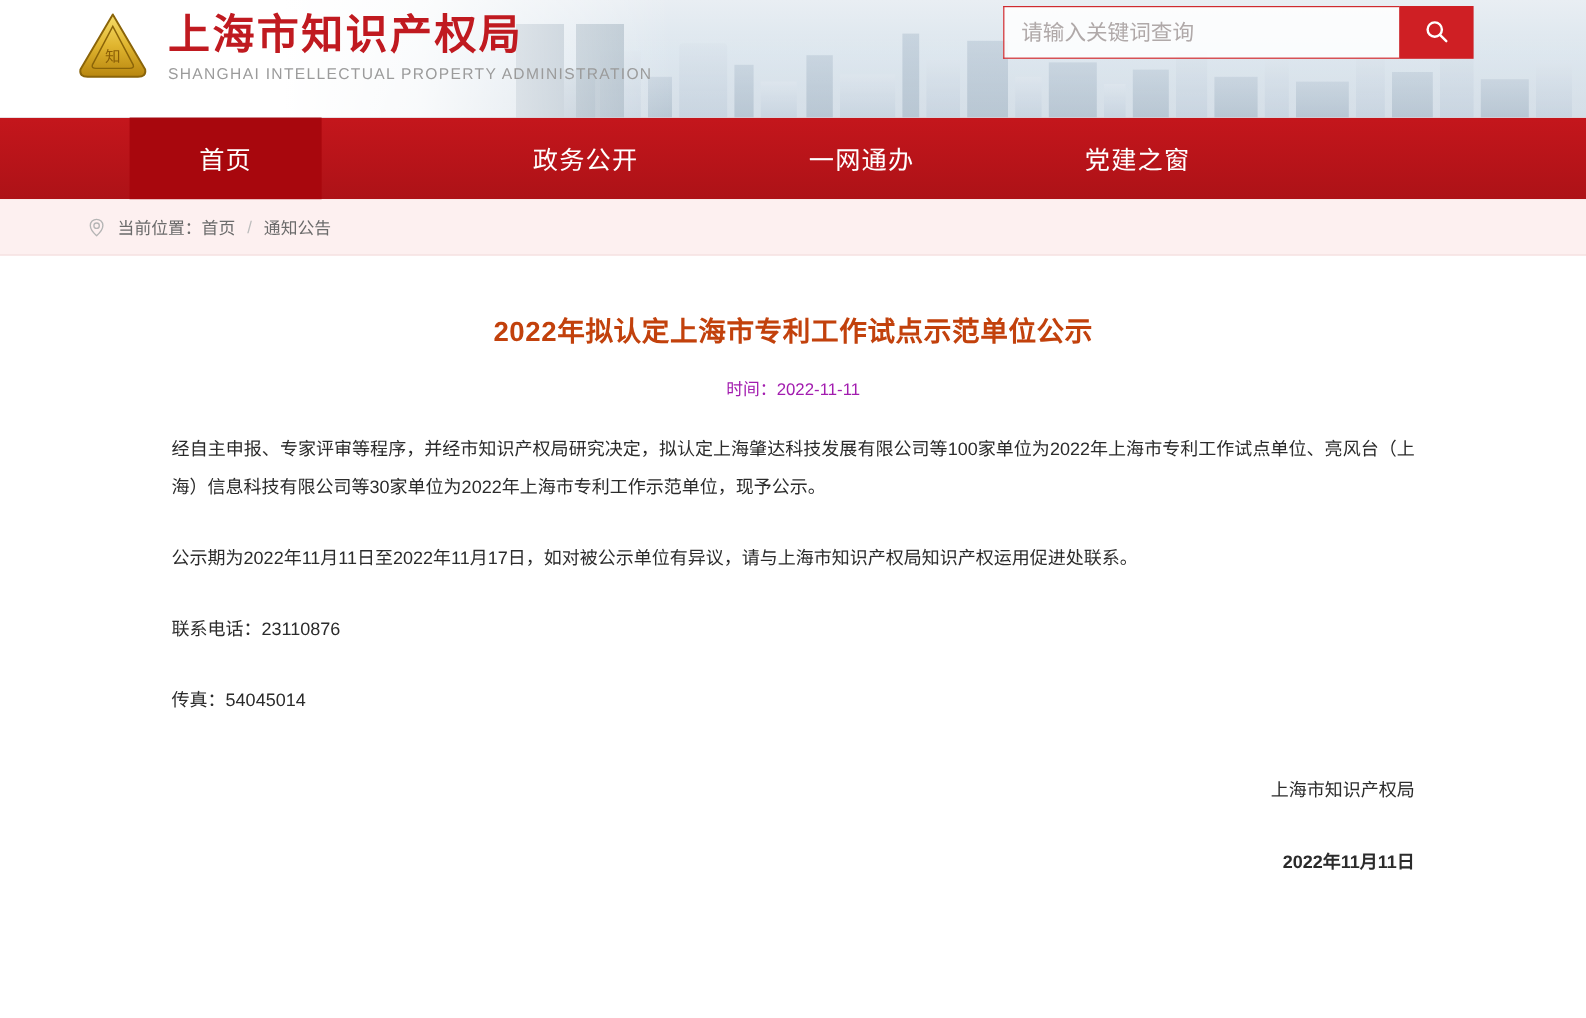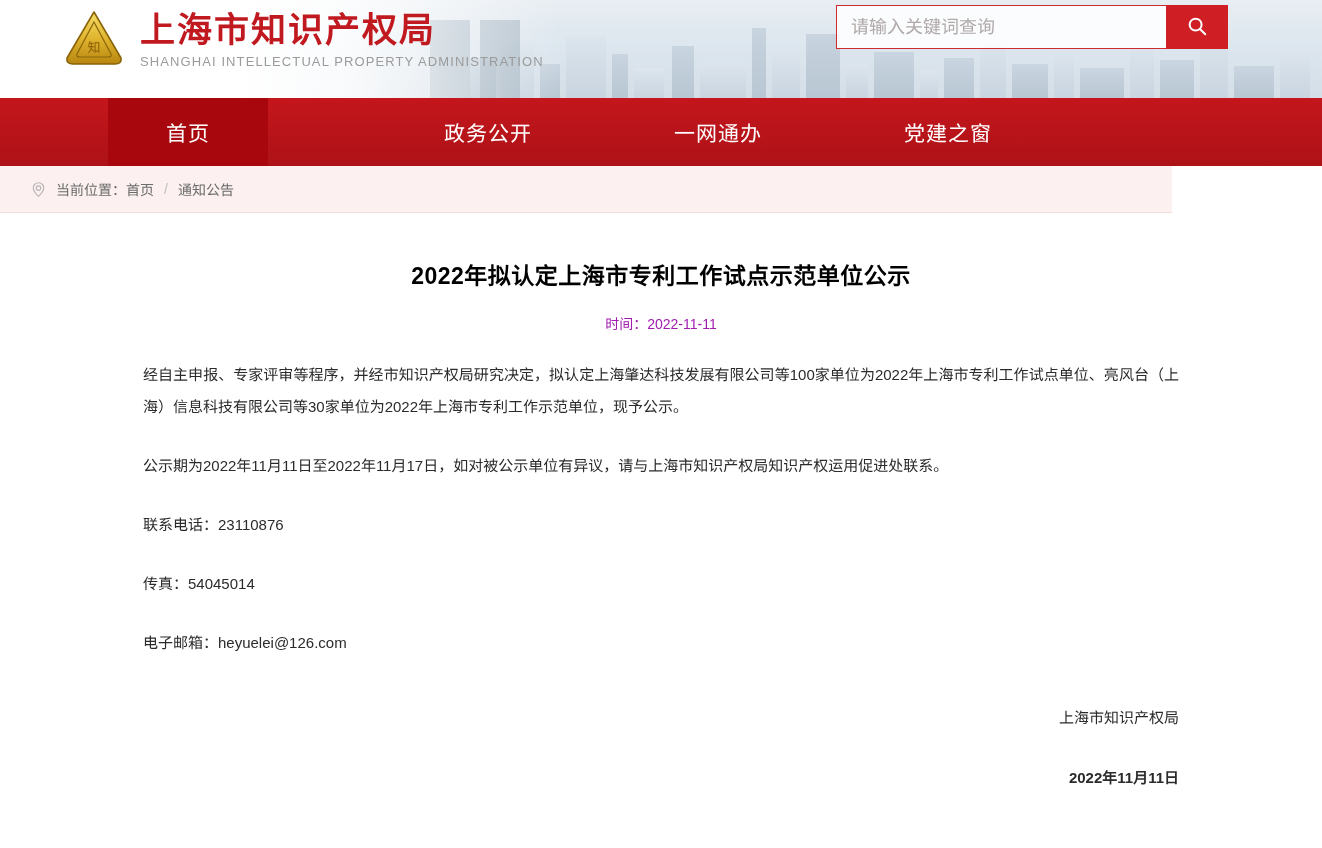--- a/index.html
+++ b/index.html
@@ -123,43 +123,43 @@
     letter-spacing: 1px;
     cursor: pointer;
     position: relative;
     font-weight: 500;
   }
   .nav-item.active { background: #a8070d; }
   .nav-gap { width: 70px; }
 
   
   .crumb {
-    width: 1172px; height: 47px;
+    width: 1322px; height: 47px;
     background: #fdf0f0;
     border-bottom: 1px solid #f3dede;
     display: flex;
     align-items: center;
-    padding-left: 30px;
+    padding-left: 72px;
     font-size: 14px;
     color: #6b6b6b;
   }
   .crumb .pin { margin-right: 9px; display: flex; align-items: center; }
   .crumb .sep { margin: 0 10px; color: #bdbdbd; }
   .crumb a { color: #6b6b6b; text-decoration: none; cursor: pointer; }
 
   
   .article {
     width: 1322px;
     padding: 0 143px;
   }
   .title {
     text-align: center;
     font-size: 23px;
     font-weight: bold;
-    color: #000000;
+    color: #c2410c;
     margin-top: 44px;
     letter-spacing: .5px;
   }
   .meta {
     text-align: center;
     font-size: 14px;
     color: #a21caf;
     margin-top: 22px;
   }
   .body { margin-top: 26px; }
@@ -274,20 +274,19 @@
   <h1 class="title">2022年拟认定上海市专利工作试点示范单位公示</h1>
   <div class="meta">
     <span>时间：</span><span>2022-11-11</span>
   </div>
 
   <div class="body">
     <p class="para">经自主申报、专家评审等程序，并经市知识产权局研究决定，拟认定上海肇达科技发展有限公司等100家单位为2022年上海市专利工作试点单位、亮风台（上海）信息科技有限公司等30家单位为2022年上海市专利工作示范单位，现予公示。</p>
     <p class="para">公示期为2022年11月11日至2022年11月17日，如对被公示单位有异议，请与上海市知识产权局知识产权运用促进处联系。</p>
     <p class="para">联系电话：23110876</p>
     <p class="para">传真：54045014</p>
-    <p class="para">电子邮箱：heyuelei@126.com</p>
   </div>
 
   <div class="sign">
     <div>上海市知识产权局</div>
     <div class="d">2022年11月11日</div>
   </div>
 </div>
 
 </body></html>

